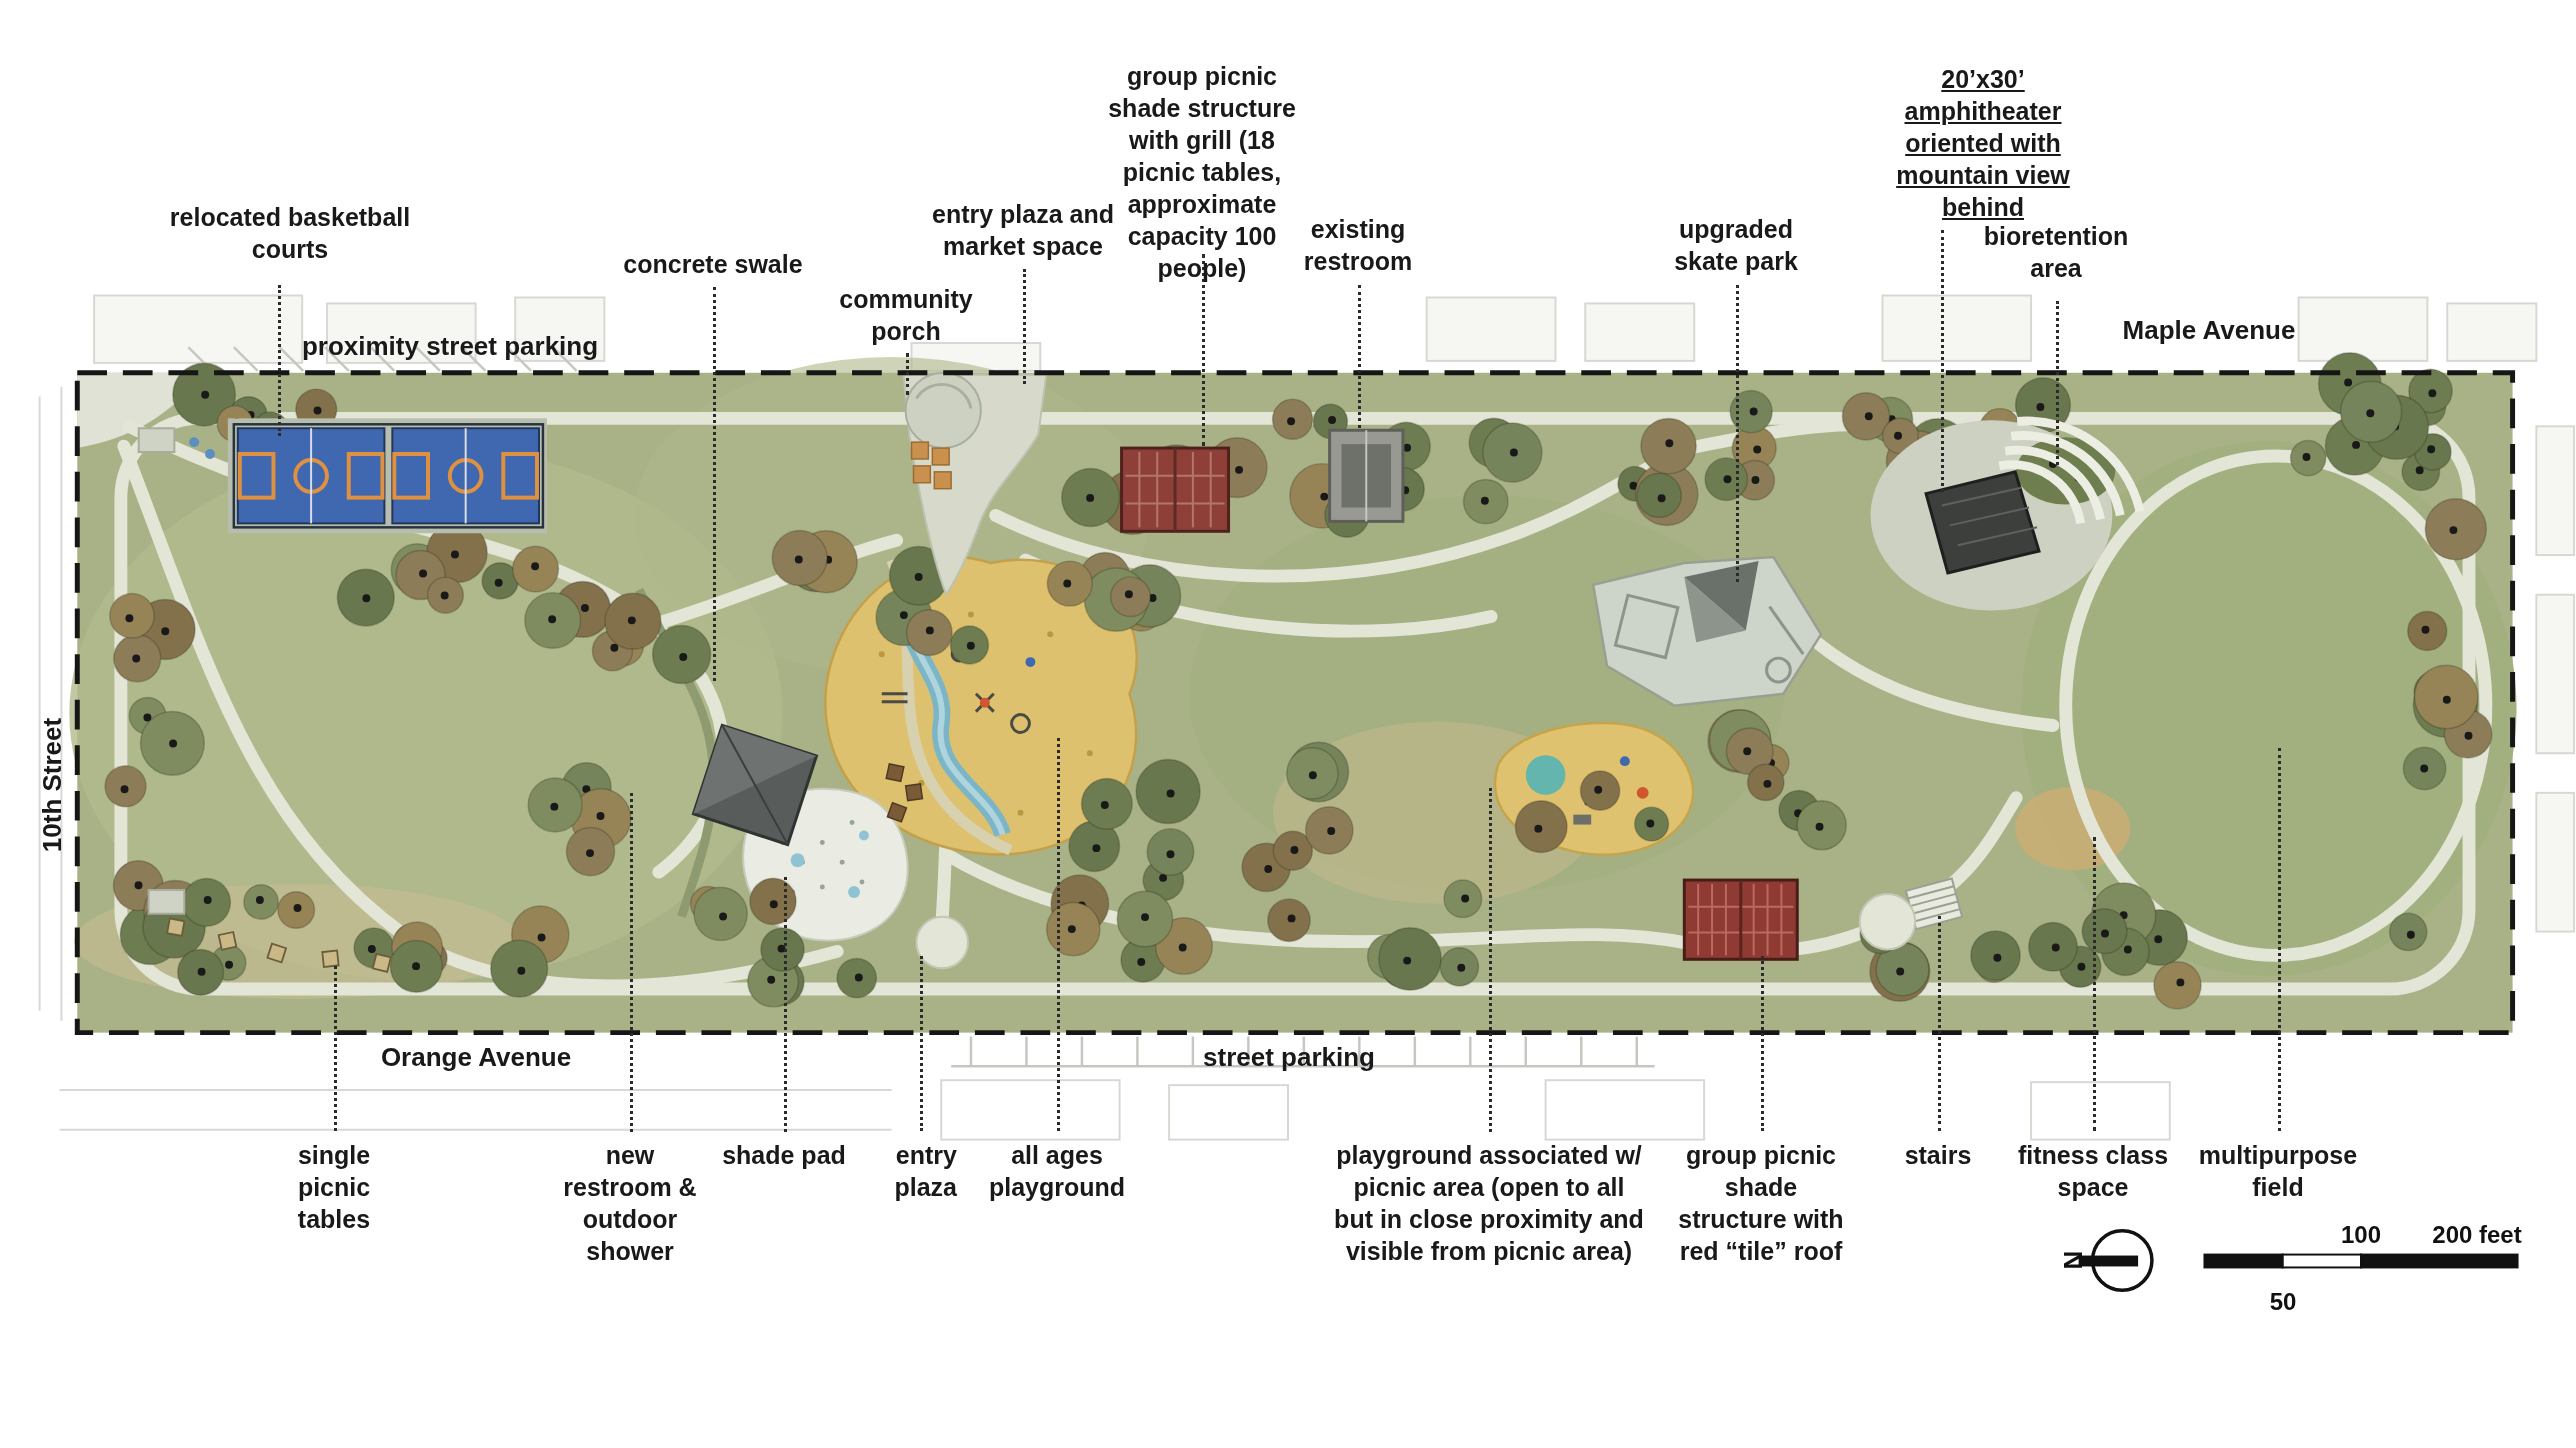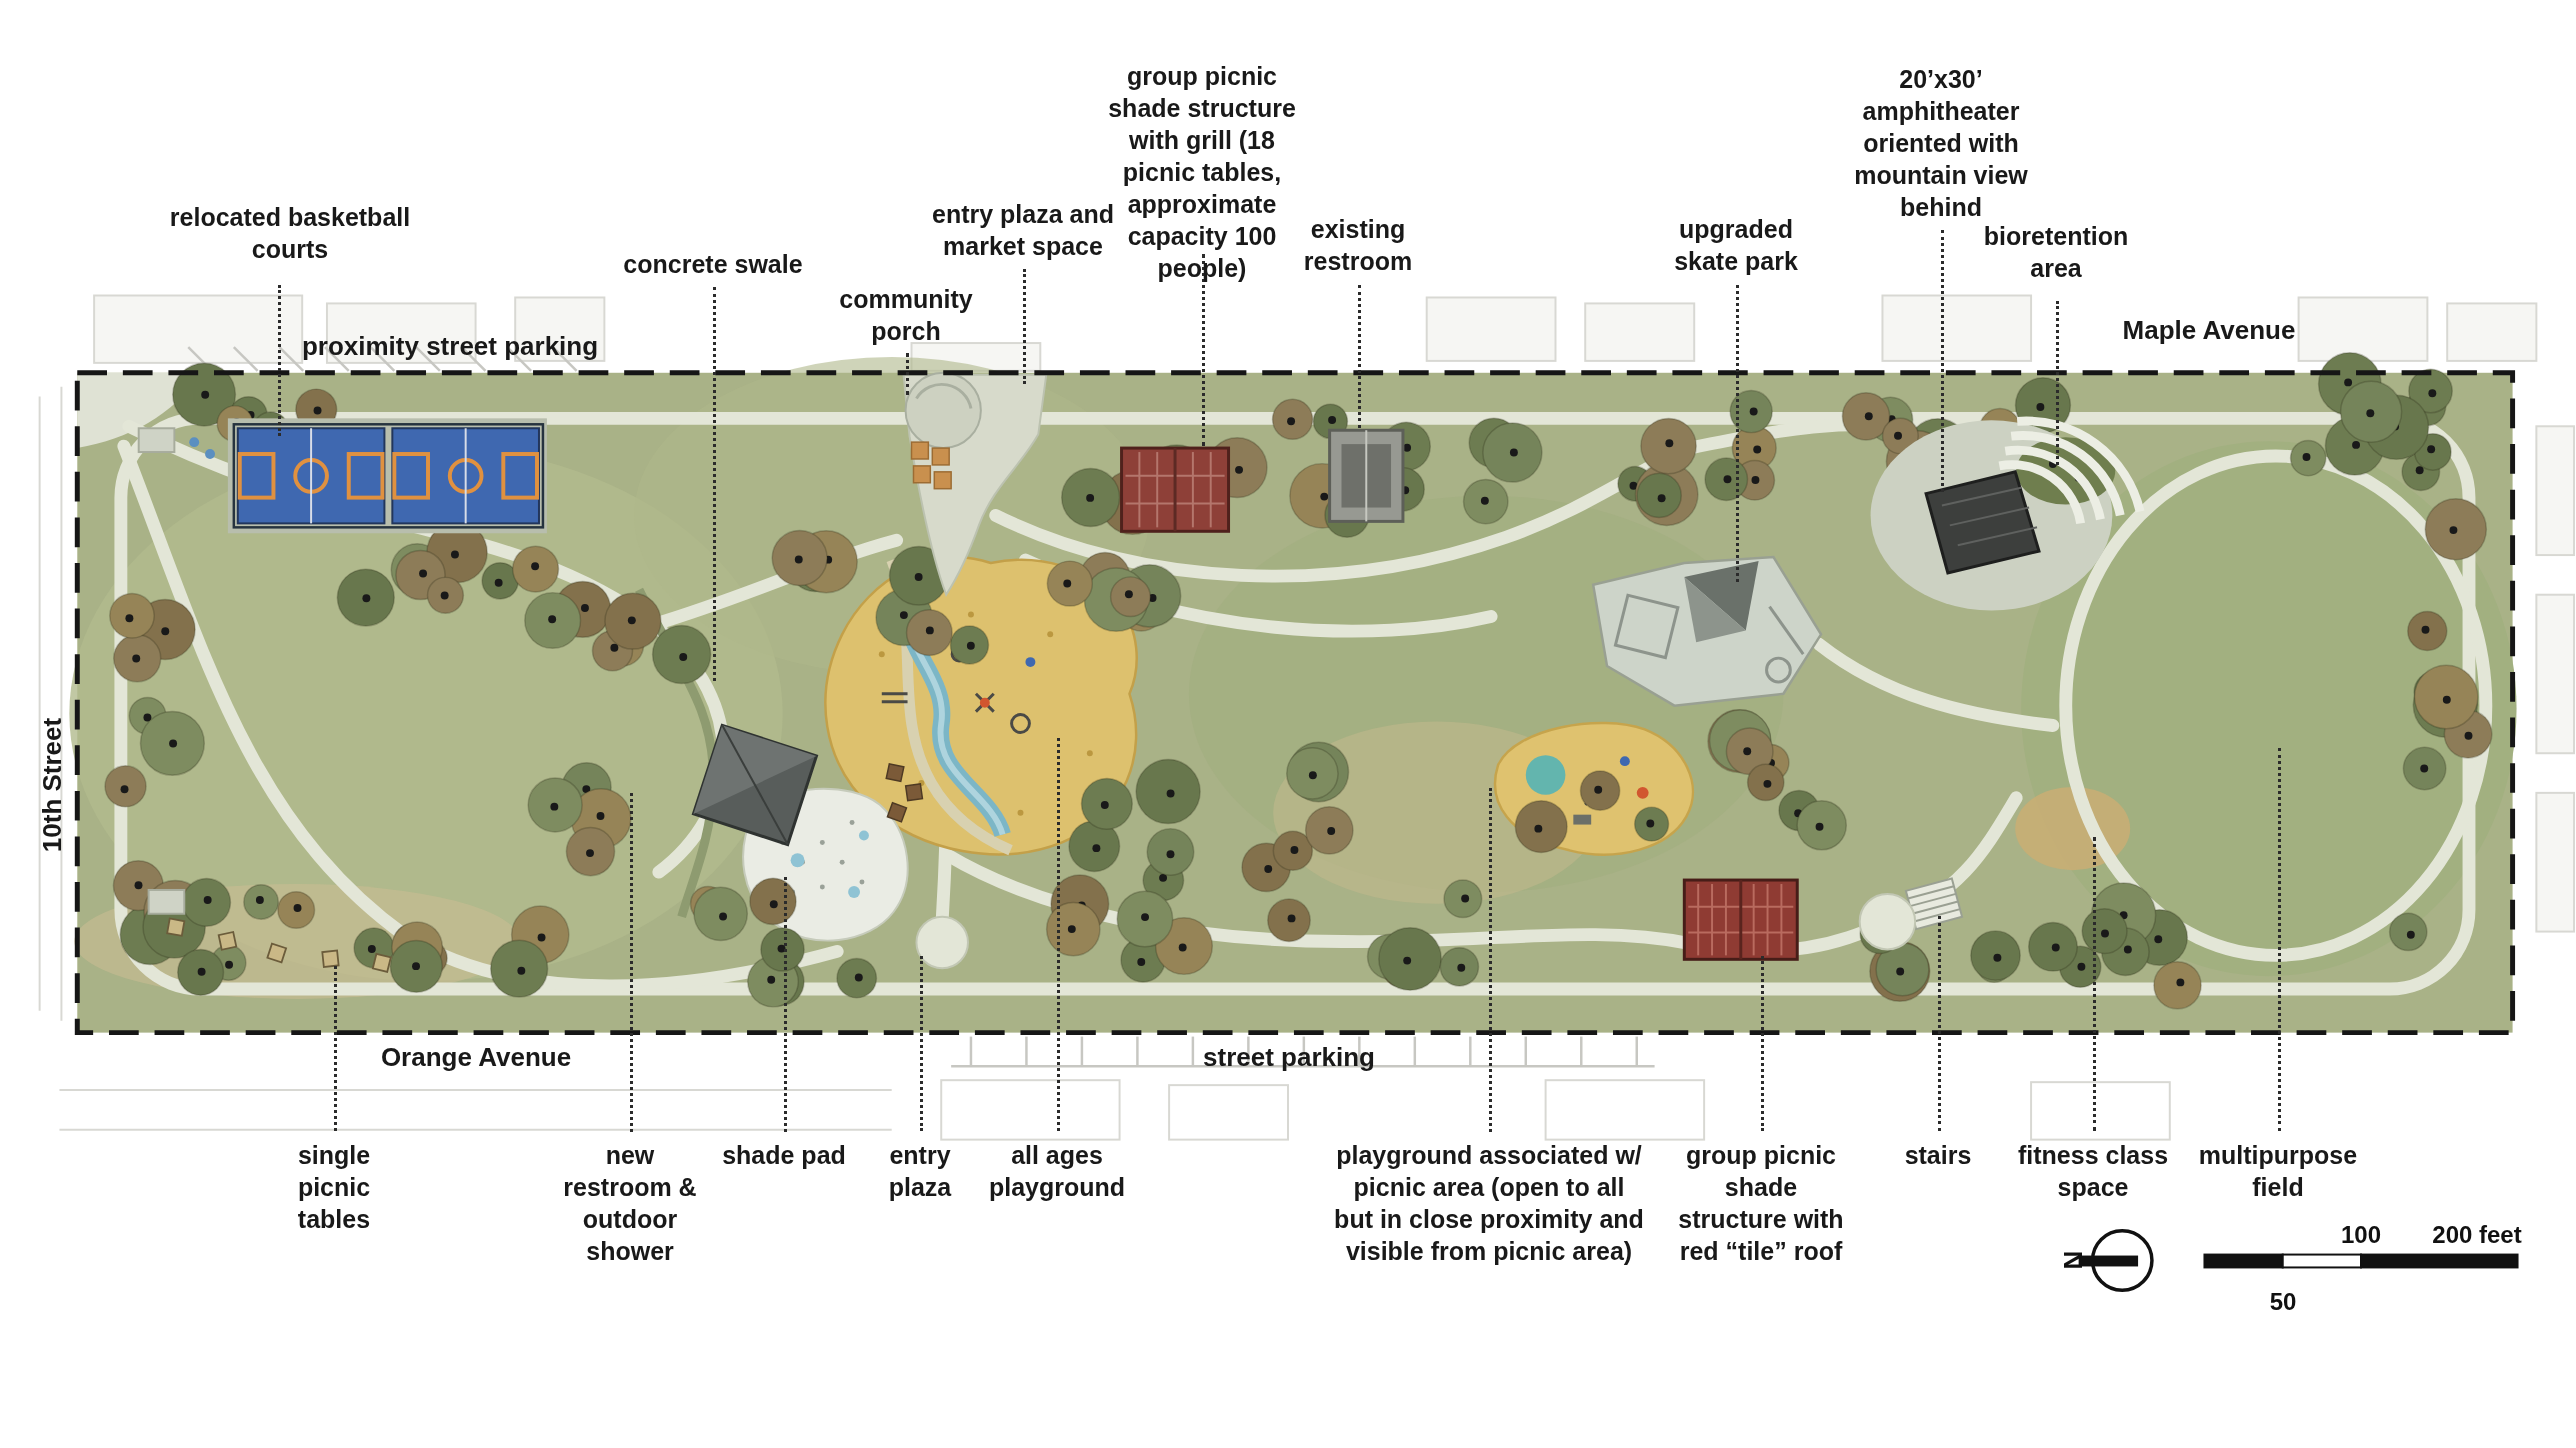--- a/index.html
+++ b/index.html
@@ -633,27 +633,27 @@
 <div class="leader" style="left:2093px; top:837px; height:294px;"></div>
 <div class="leader" style="left:2278px; top:748px; height:383px;"></div>
 
 <div class="callout" style="left:278px; top:201px; width:248px;margin-left:12px;">relocated basketball courts</div>
 <div class="callout" style="left:713px; top:248px; width:258px;">concrete swale</div>
 <div class="callout" style="left:906px; top:283px; width:149px;">community porch</div>
 <div class="callout" style="left:1023px; top:198px; width:198px;">entry plaza and market space</div>
 <div class="callout" style="left:1202px; top:24px; width:198px;margin-top:36px;">group picnic shade structure with grill (18 picnic tables, approximate capacity 100 people)</div>
 <div class="callout" style="left:1358px; top:213px; width:119px;">existing restroom</div>
 <div class="callout" style="left:1736px; top:213px; width:134px;">upgraded skate park</div>
-<div class="callout" style="left:1941px; top:63px; width:193px;">20’x30’ amphitheater oriented with mountain view behind</div>
+<div class="callout" style="left:1983px; top:63px; width:193px;text-decoration:underline;">20’x30’ amphitheater oriented with mountain view behind</div>
 <div class="callout" style="left:2056px; top:220px; width:159px;">bioretention area</div>
 
 <div class="callout" style="left:334px; top:1139px; width:89px;">single picnic tables</div>
 <div class="callout" style="left:630px; top:1139px; width:163px;">new restroom &amp; outdoor shower</div>
 <div class="callout" style="left:784px; top:1139px; width:149px;">shade pad</div>
-<div class="callout" style="left:920px; top:1139px; width:74px;">entry plaza</div>
+<div class="callout" style="left:920px; top:1139px; width:74px;text-align:right;">entry plaza</div>
 <div class="callout" style="left:1057px; top:1139px; width:139px;">all ages playground</div>
 <div class="callout" style="left:1489px; top:1139px; width:312px;">playground associated w/ picnic area (open to all but in close proximity and visible from picnic area)</div>
 <div class="callout" style="left:1761px; top:1139px; width:173px;">group picnic shade structure with red “tile” roof</div>
 <div class="callout" style="left:1938px; top:1139px; width:89px;">stairs</div>
 <div class="callout" style="left:2093px; top:1139px; width:154px;">fitness class space</div>
 <div class="callout" style="left:2278px; top:1139px; width:163px;">multipurpose field</div>
 
 <div class="street-label" style="left:2209px; top:315px;">Maple Avenue</div>
 <div class="street-label v-label" style="left:52px; top:785px;">10th Street</div>
 <div class="street-label" style="left:476px; top:1042px;">Orange Avenue</div>

